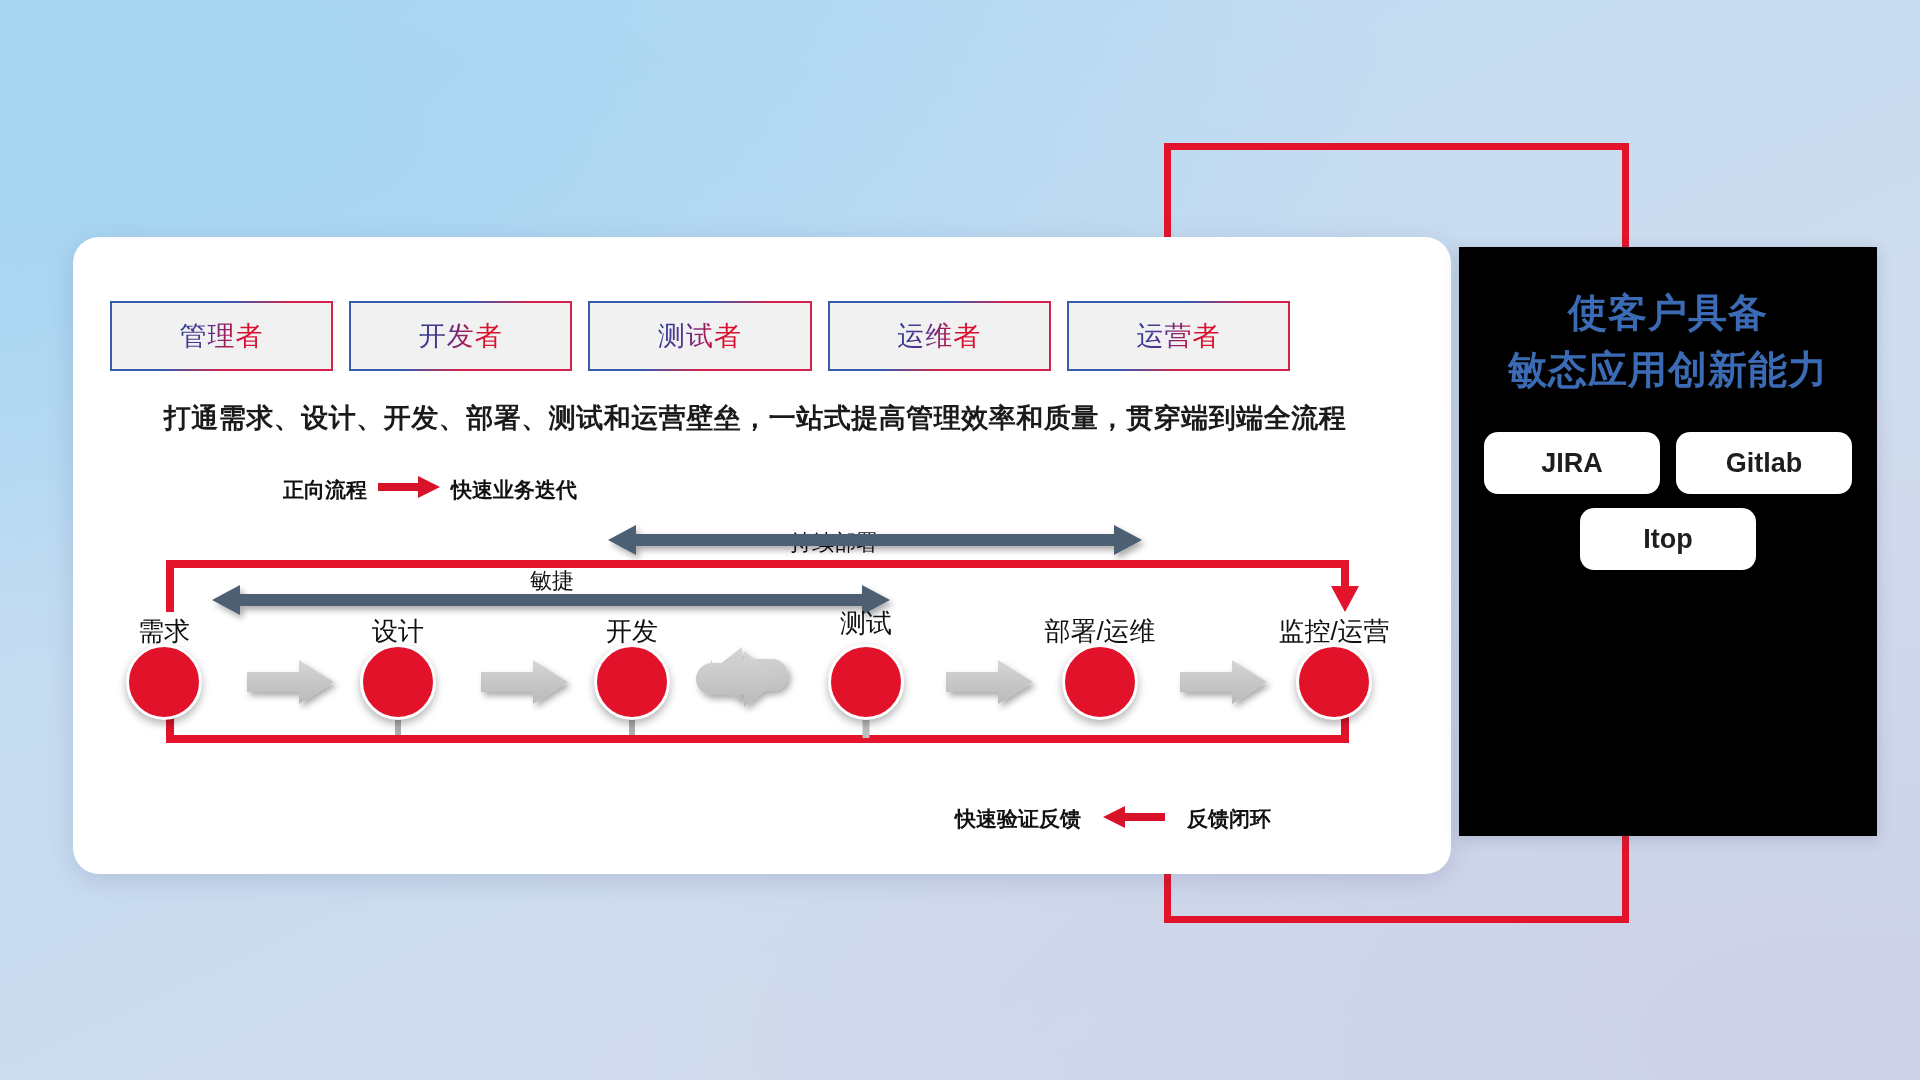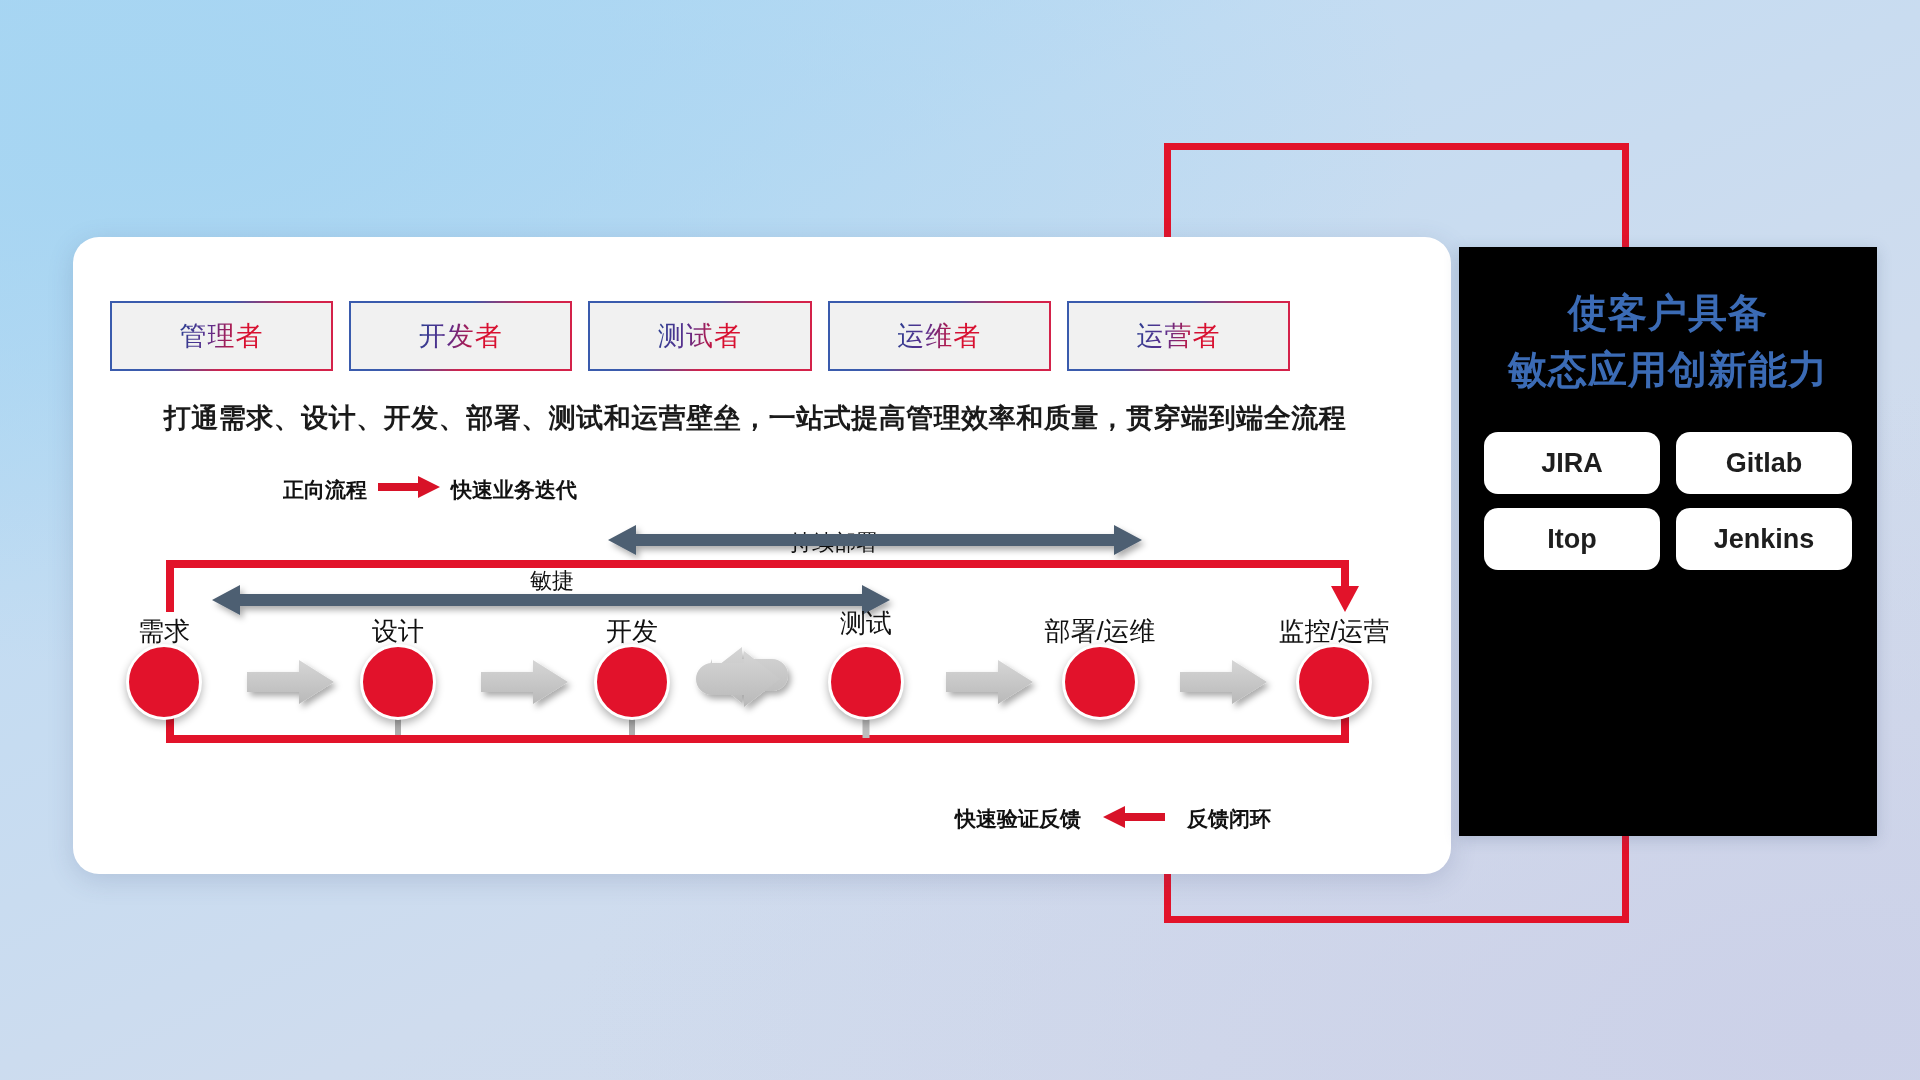--- a/index.html
+++ b/index.html
@@ -224,17 +224,16 @@
 
   <div id="panel">
     <div id="panel-title">
       <div>使客户具备</div>
       <div>敏态应用创新能力</div>
     </div>
     <div id="tools">
       <div class="tool half">JIRA</div>
       <div class="tool half">Gitlab</div>
       <div class="tool half">Itop</div>
-      <div class="tool half">Jenkins</div>
     </div>
   </div>
 
 </div>
 
 </body></html>

